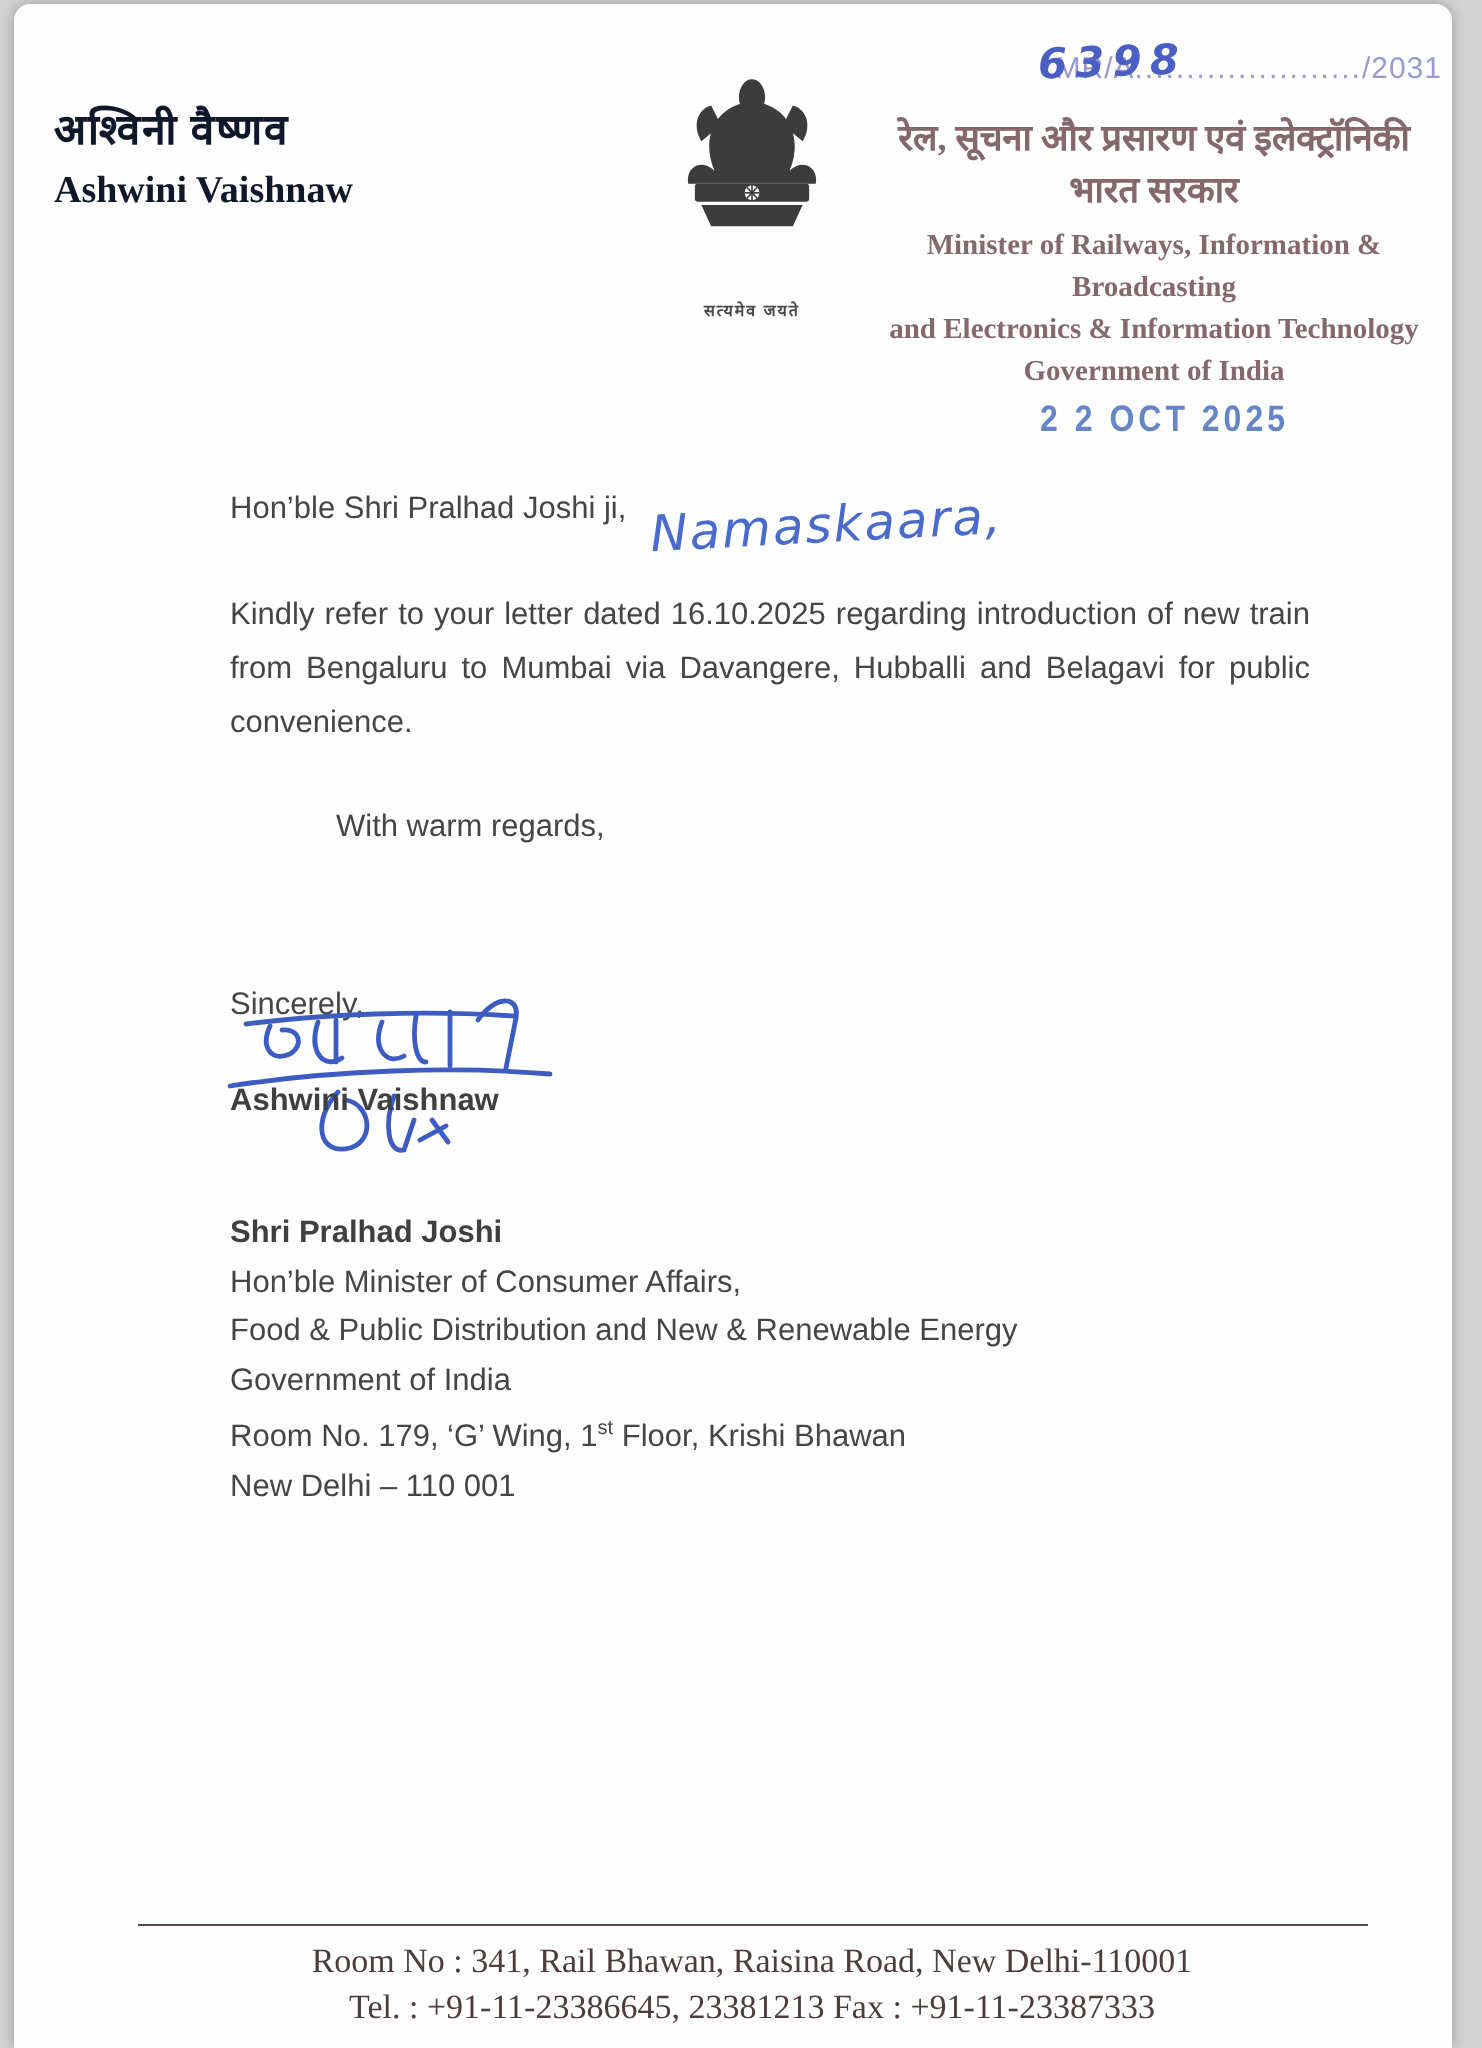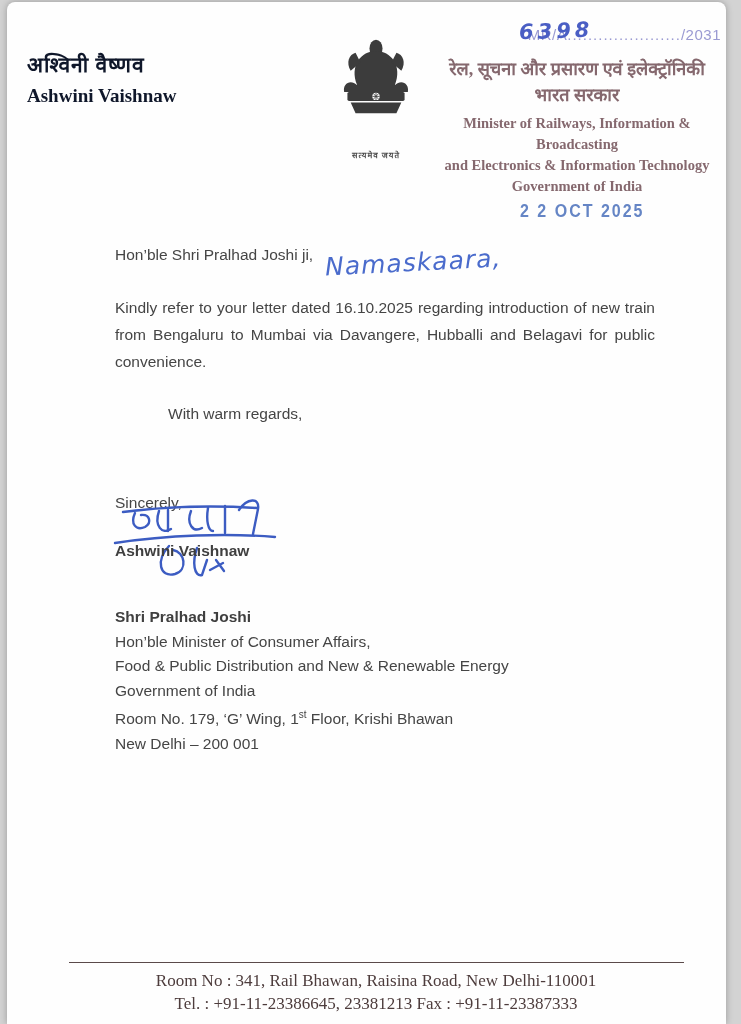--- a/index.html
+++ b/index.html
@@ -148,21 +148,21 @@
     </svg>
   </div>
   <div class="abs signatory">Ashwini Vaishnaw</div>
 
   <div class="abs recipient">
     <div class="name">Shri Pralhad Joshi</div>
     <div>Hon’ble Minister of Consumer Affairs,</div>
     <div>Food &amp; Public Distribution and New &amp; Renewable Energy</div>
     <div>Government of India</div>
     <div><span>Room No. 179, ‘G’ Wing, 1</span><sup>st</sup><span> Floor, Krishi Bhawan</span></div>
-    <div>New Delhi – 200 001</div>
+    <div>New Delhi – 110 001</div>
   </div>
 
   <div class="abs footer">
     <div class="rule"></div>
     <div>Room No : 341, Rail Bhawan, Raisina Road, New Delhi-110001</div>
     <div>Tel. : +91-11-23386645, 23381213 Fax : +91-11-23387333</div>
   </div>
 
 </div>
 

